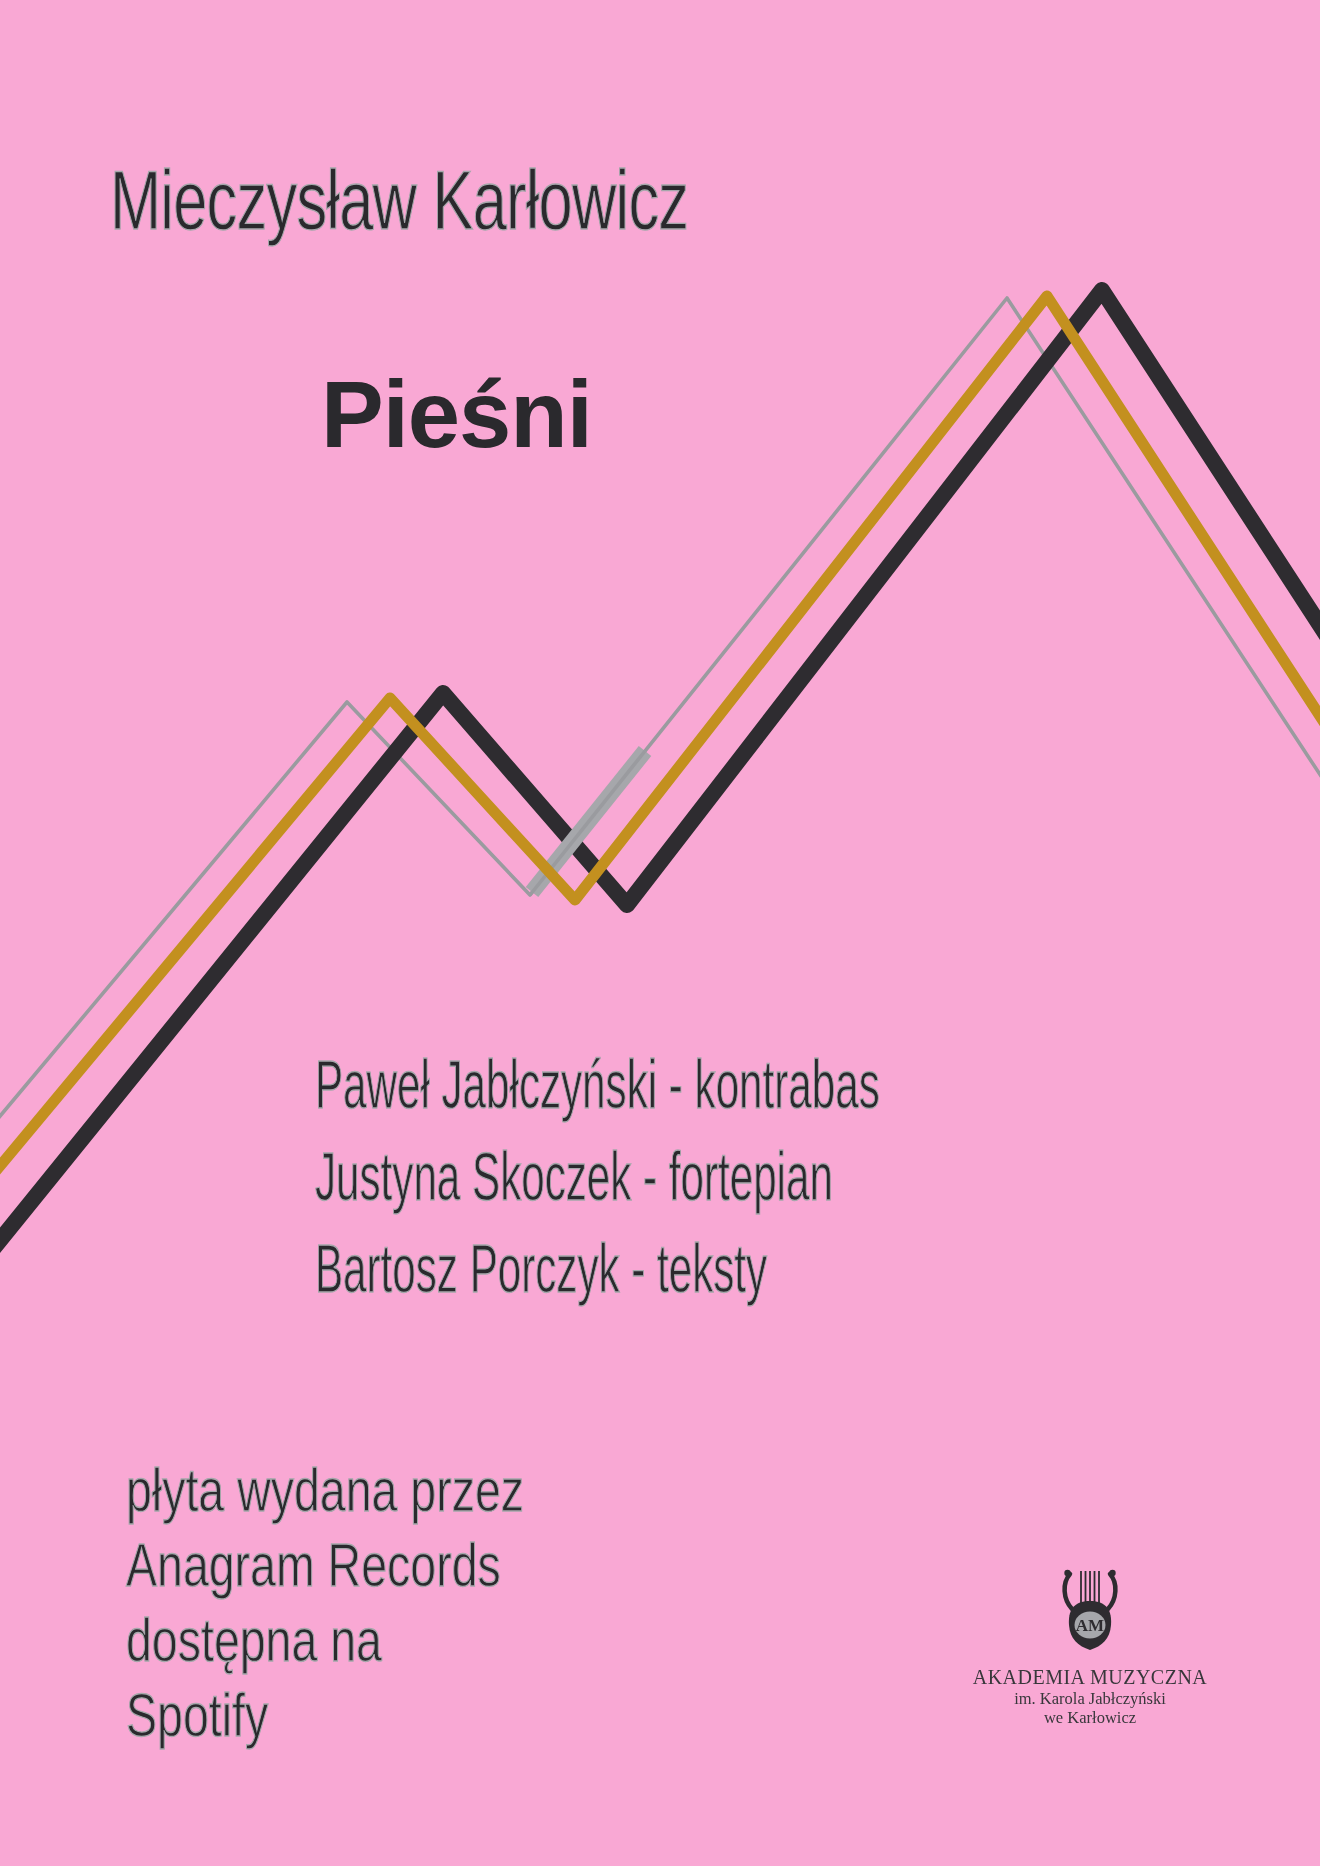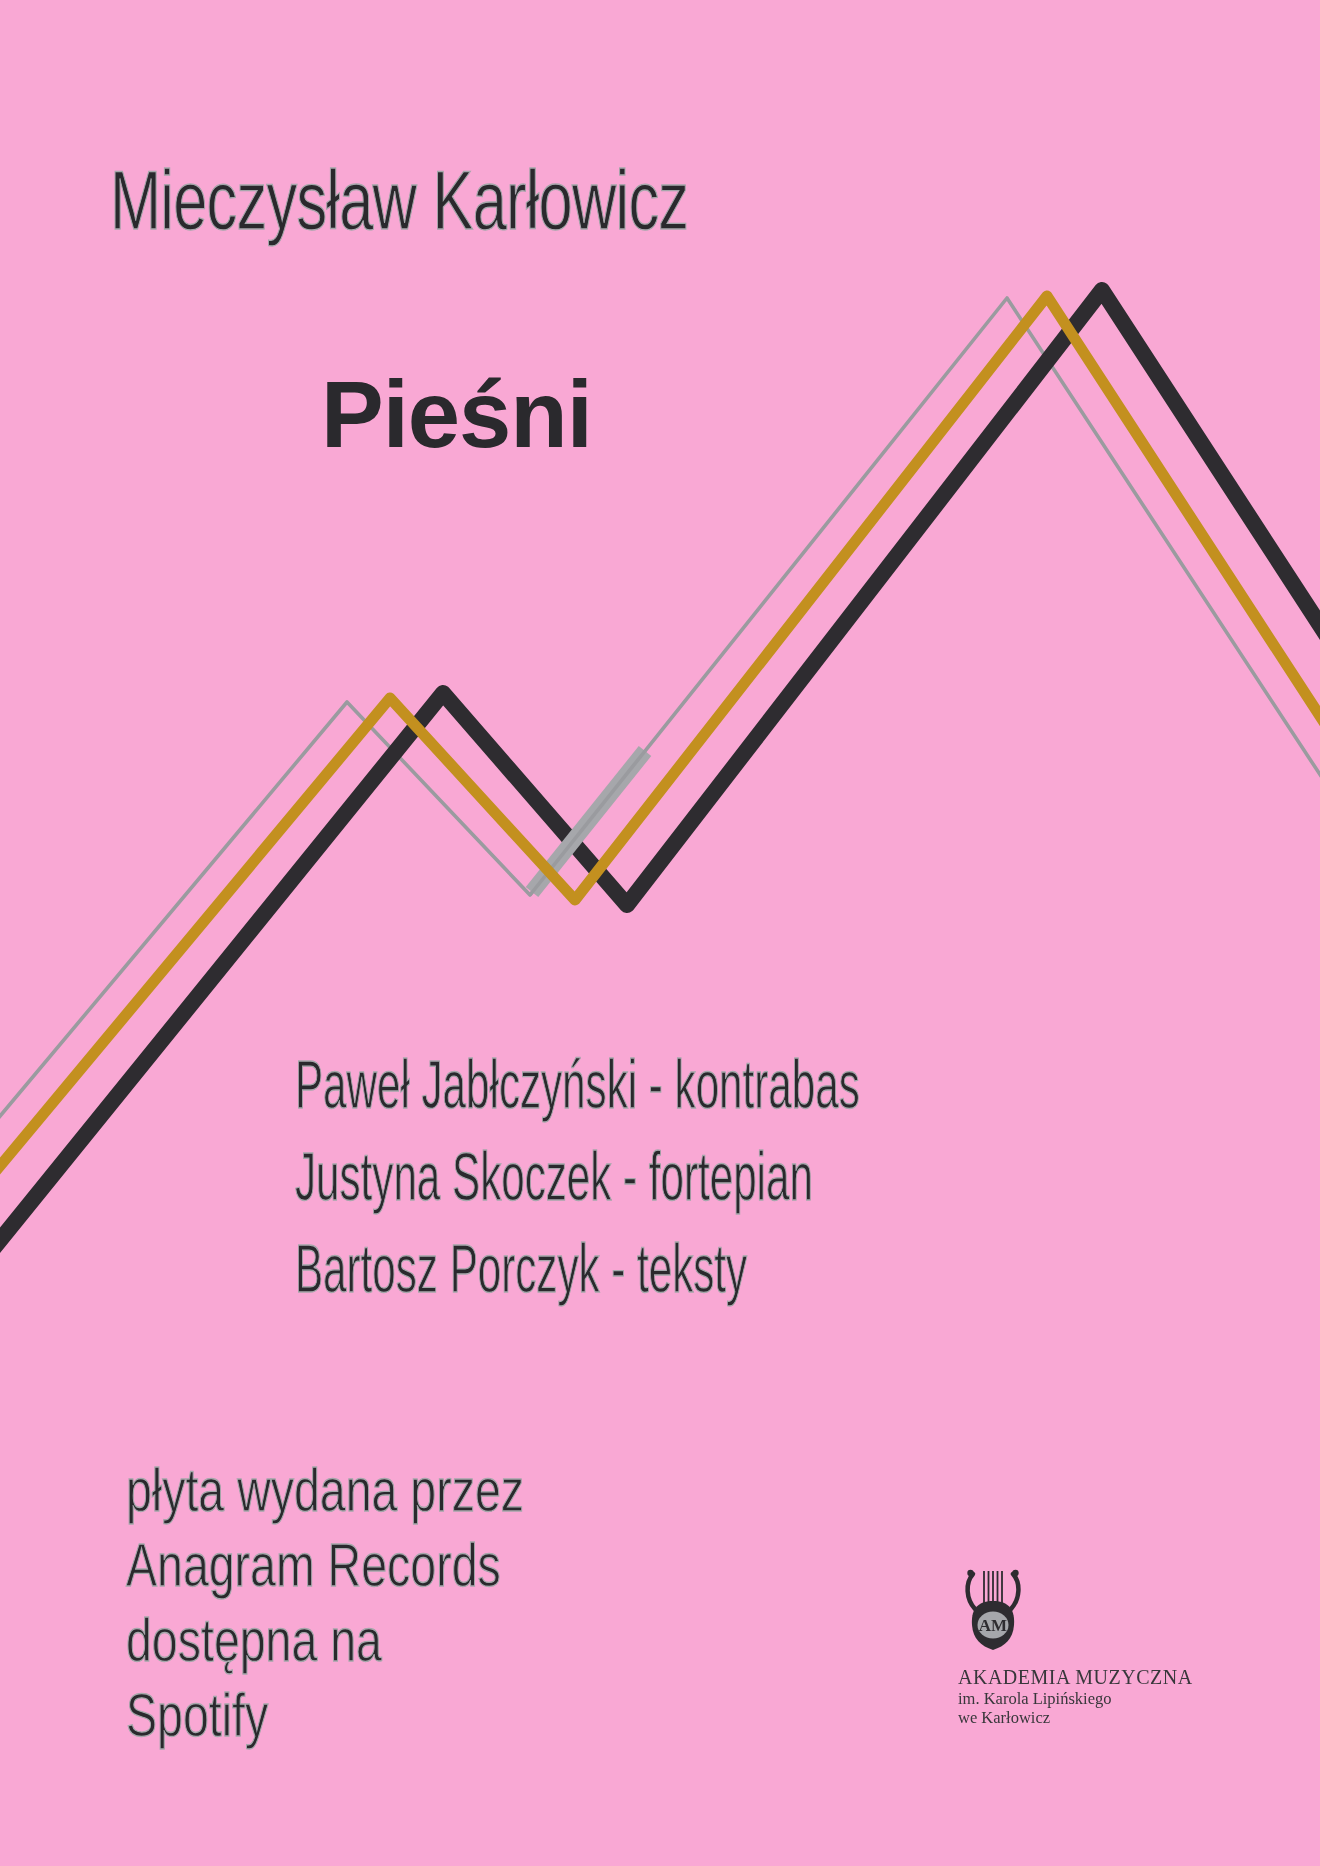--- a/index.html
+++ b/index.html
@@ -32,30 +32,31 @@
     letter-spacing: -1px;
   }
   .album-title {
     left: 305px; top: 368px;
     font-size: 94px; line-height: 1;
     font-weight: 700;
     letter-spacing: -1px;
     margin-left: 16px;
   }
   .performers {
-    left: 295px; top: 1038px;
+    left: 315px; top: 1038px;
     font-size: 68px; line-height: 92px;
   }
   .release {
     left: 126px; top: 1452px;
     font-size: 62px; line-height: 75px;
   }
   .academy {
     left: 958px; top: 1563px;
     width: 264px;
+    text-align: center;
     color: #38373b;
     font-family: "Liberation Serif", "DejaVu Serif", serif;
   }
   .academy .lyre-wrap { height: 100px; }
   .academy-name {
     margin-top: 2px;
     font-size: 20px; line-height: 24px;
     letter-spacing: 0.5px;
     white-space: nowrap;
   }
@@ -126,17 +127,17 @@
 
         <circle cx="12.5" cy="10" r="3.2" fill="#2e2c30"></circle>
         <circle cx="57.5" cy="10" r="3.2" fill="#2e2c30"></circle>
 
         <path d="M35,38 C52,38 57,48 56,62 C55,76 47,83 35,87 C23,83 15,76 14,62 C13,48 18,38 35,38 Z" fill="#2e2c30"></path>
         <ellipse cx="35" cy="62" rx="15.5" ry="13.5" fill="#a6a7ab"></ellipse>
         <text x="35" y="68" text-anchor="middle" font-family="Liberation Serif, DejaVu Serif, serif" font-size="17" font-weight="bold" fill="#2e2c30">AM</text>
       </svg>
     </div>
     <div class="academy-name">AKADEMIA MUZYCZNA</div>
-    <div class="academy-sub">im. Karola Lipińskiego</div>
+    <div class="academy-sub">im. Karola Jabłczyński</div>
     <div class="academy-sub">we Karłowicz</div>
   </div>
 
 </div>
 
 </body></html>

